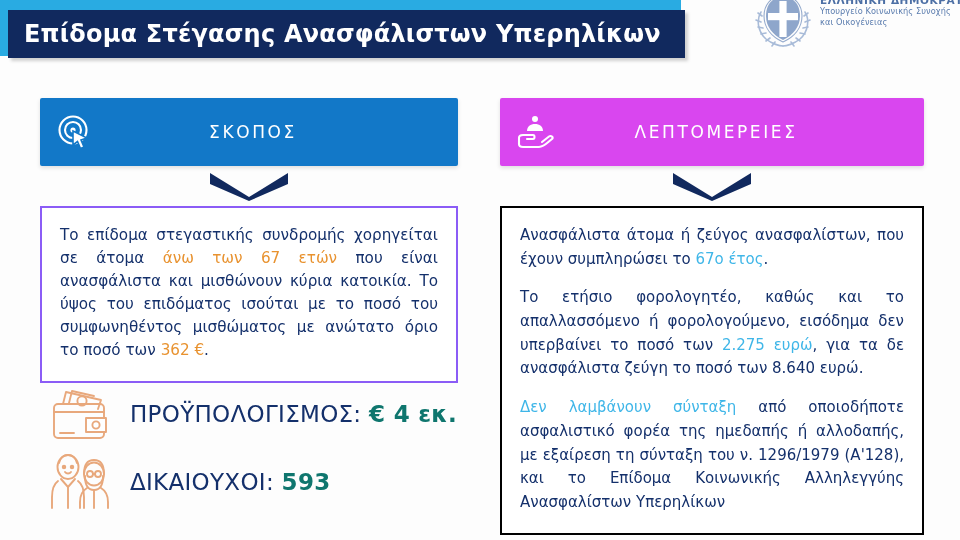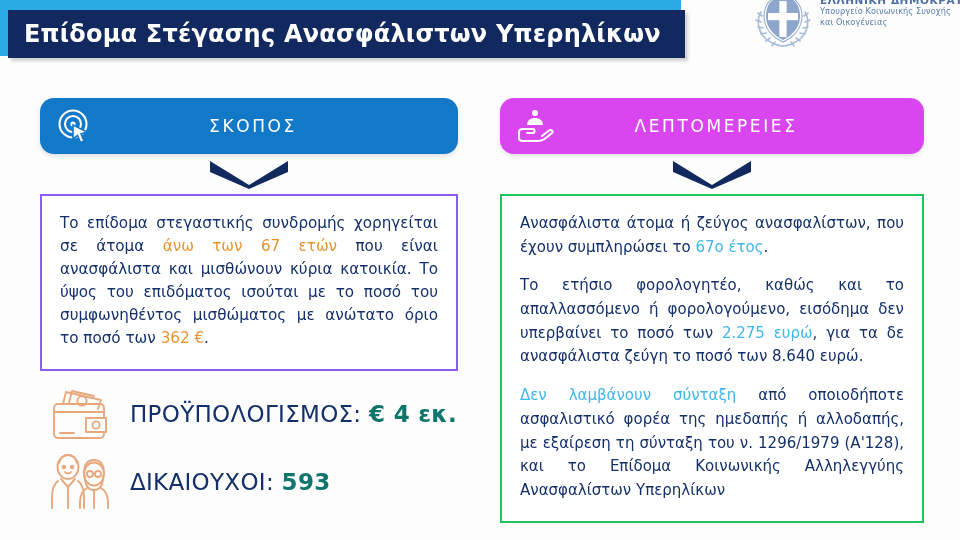--- a/index.html
+++ b/index.html
@@ -46,42 +46,42 @@
     font-size: 8.2px; color: #5A7CAE; line-height: 11px;
     letter-spacing: .1px; white-space: nowrap;
   }
 
   
   .col { position: absolute; top: 98px; }
   .col-left { left: 40px; width: 418px; }
   .col-right { left: 500px; width: 424px; }
 
   .pill {
-    height: 56px; border-radius: 14px;
+    height: 68px; border-radius: 2px;
     display: flex; align-items: center; padding: 0 14px;
     box-shadow: 0 2px 4px rgba(0,0,0,0.12);
   }
   .pill-left  { background: #1278C8; }
   .pill-right { background: #d946ef; }
   .pill-icon { width: 42px; height: 42px; flex: none; }
   .pill-label {
     flex: 1; text-align: center; color: #ffffff;
     font-size: 17px; letter-spacing: 2.6px; font-weight: 500;
     padding-right: 34px;
   }
 
   .chev-wrap { height: 40px; display: flex; justify-content: center; align-items: center; }
   .chev { width: 82px; height: 30px; }
 
   .panel {
     background: #ffffff;
     padding: 16px 18px 18px 18px;
   }
   .panel-left  { border: 2px solid #8b5cf6; }
-  .panel-right { border: 2px solid #22c55e; }
+  .panel-right { border: 2px solid #000000; }
 
   .panel p {
     color: #14306B; font-size: 15.2px; line-height: 1.52;
     text-align: justify; text-justify: inter-word;
   }
   .panel-right p { font-size: 15px; line-height: 1.58; }
   .panel-right p + p { margin-top: 15px; }
 
   .hl-orange { color: #E8922F; }
   .hl-cyan   { color: #3FB6E8; }

